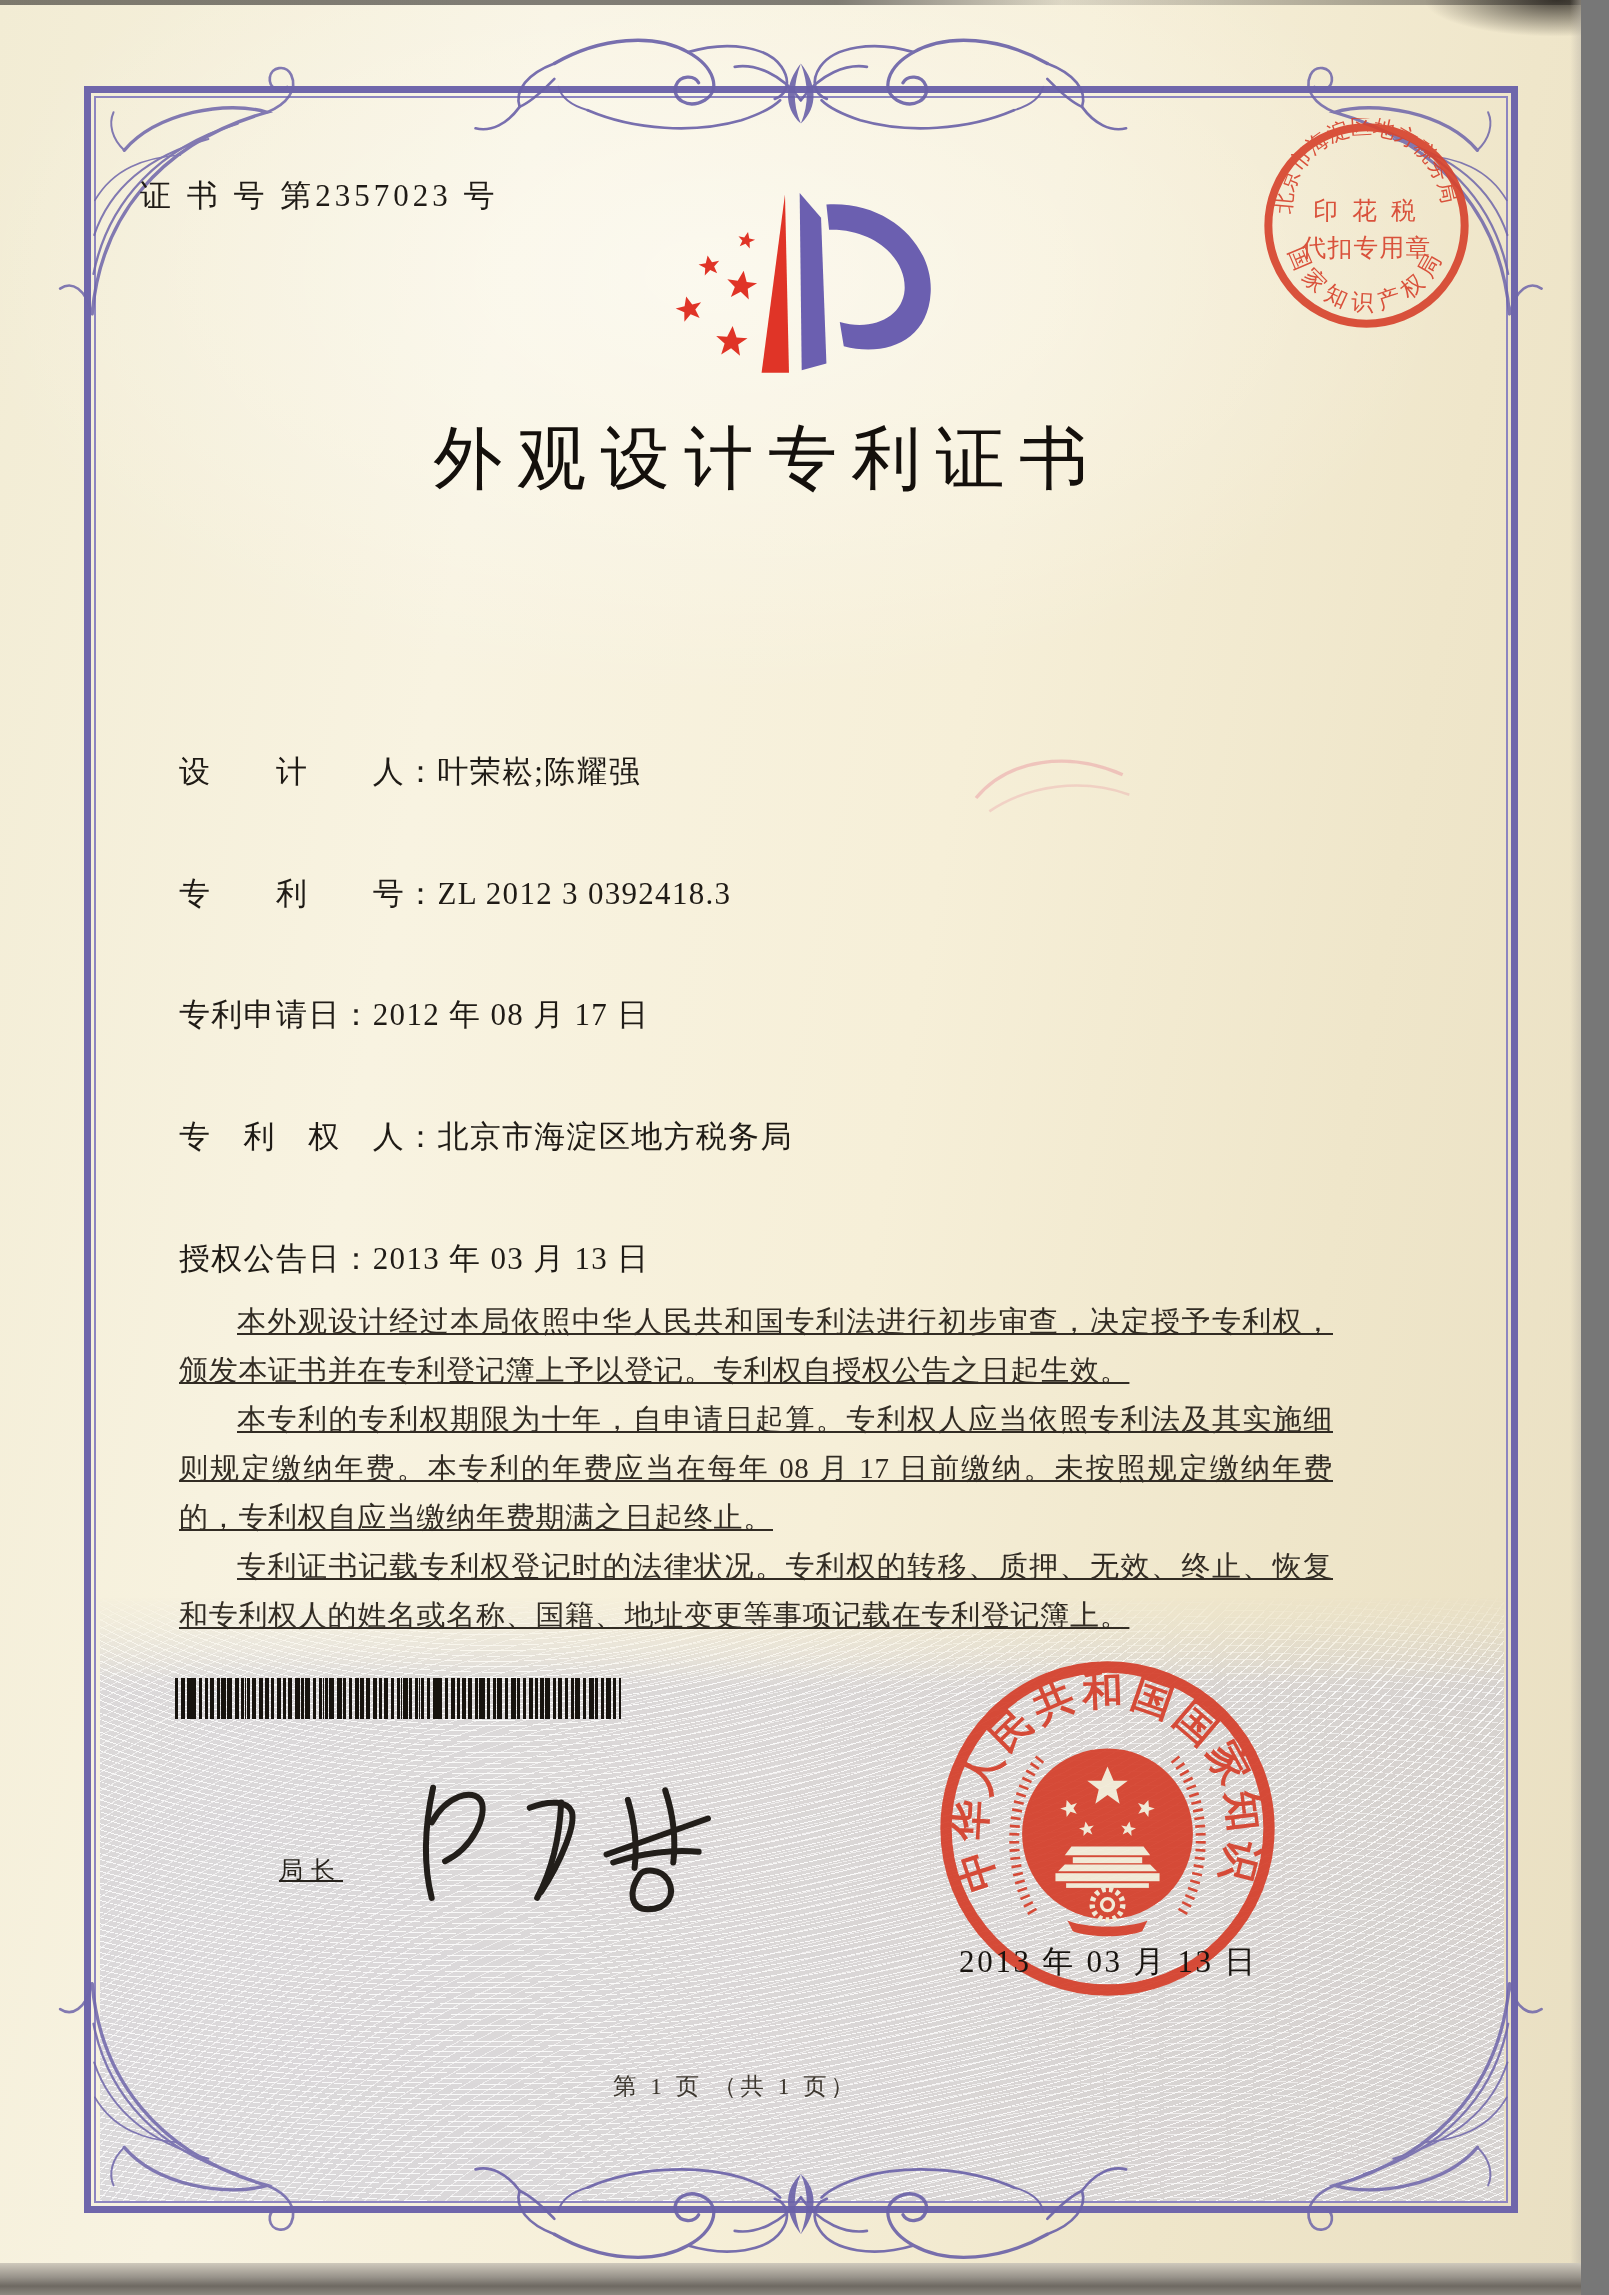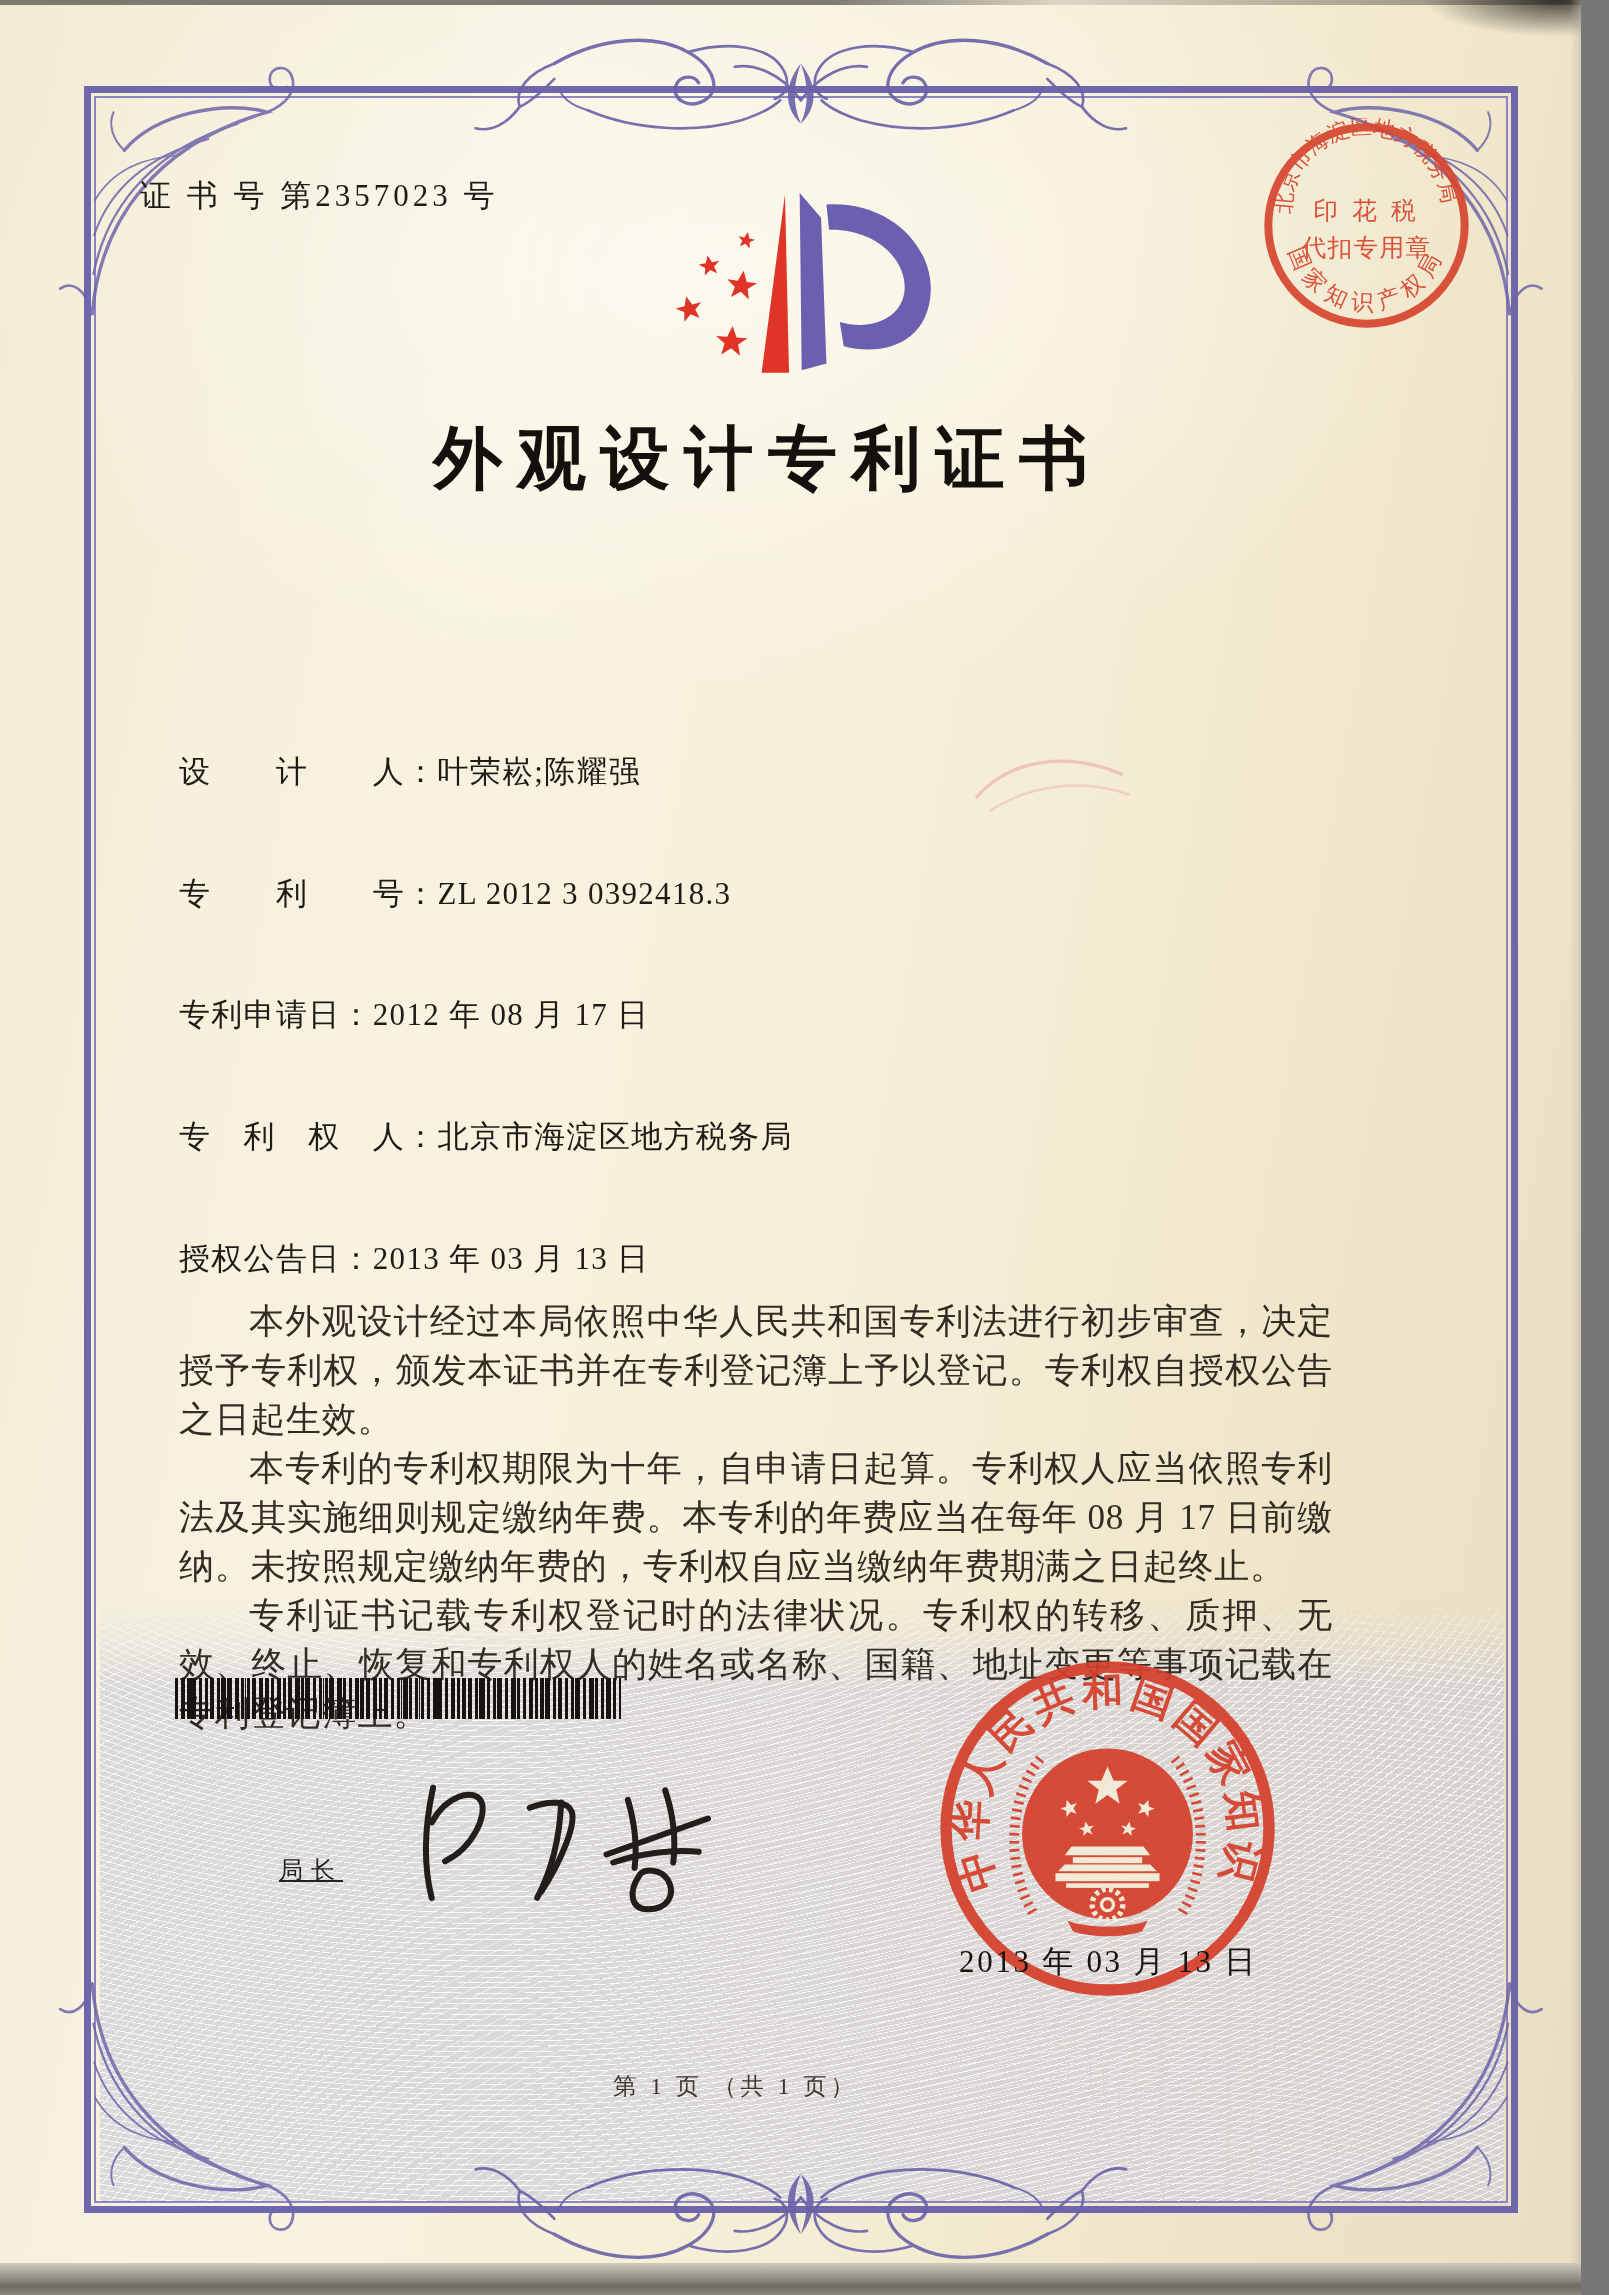--- a/index.html
+++ b/index.html
@@ -15,26 +15,26 @@
       repeating-radial-gradient(935px 575px at 28% -42%, rgba(255,255,255,.85) 0 1.3px, rgba(255,255,255,0) 1.3px 8.7px),
       repeating-radial-gradient(1002px 655px at 78% 165%, rgba(255,255,255,.55) 0 1.3px, rgba(255,255,255,0) 1.3px 10.7px),
       linear-gradient(180deg, rgba(197,197,210,.28), rgba(200,199,213,.6) 16%, rgba(204,203,216,.66));
     -webkit-mask-image:linear-gradient(180deg,transparent 0,#000 87px);
     mask-image:linear-gradient(180deg,transparent 0,#000 87px);}
   
   .frame{left:84px;top:86px;width:1434px;height:2127px;border:7.3px solid #6f66ab;z-index:2;box-sizing:border-box;}
   .frame-inner{position:absolute;inset:3.3px;border:2px solid #8d85c0;}
   .content{z-index:3;}
   .certno{left:140px;top:175px;font-size:31px;letter-spacing:4px;color:#1f1b16;}
-  .title{left:100px;top:413px;width:1336px;text-align:center;font-size:69px;font-weight:700;
+  .title{left:100px;top:413px;width:1336px;text-align:center;font-size:69px;font-weight:400;
     letter-spacing:14.7px;color:#14100c;}
   .row{position:absolute;left:179px;font-size:31px;color:#1f1b16;letter-spacing:1.3px;white-space:nowrap;z-index:3;}
   .paras{left:179px;top:1297px;width:1154px;z-index:3;}
-  .paras p{margin:0;font-size:35px;line-height:49px;text-align:justify;text-indent:2em;
-    color:#322c24;letter-spacing:0.7px;}
+  .paras p{margin:0;font-size:29px;line-height:49px;text-align:justify;text-indent:2em;
+    color:#322c24;letter-spacing:0.7px;text-decoration:underline;}
   .barcode{left:175px;top:1678px;width:446px;height:41px;z-index:3;
     background:
       repeating-linear-gradient(90deg,#17130e 0 2.7px,transparent 2.7px 6px),
       repeating-linear-gradient(90deg,#17130e 0 1.3px,transparent 1.3px 8.7px),
       repeating-linear-gradient(90deg,#17130e 0 2px,transparent 2px 15.4px);}
   .director{left:279px;top:1854px;font-size:24px;letter-spacing:8px;color:#26221c;z-index:3;text-decoration:underline;}
   .sig{left:393px;top:1761px;z-index:3;}
   .sealdate{left:959px;top:1941px;font-size:31px;letter-spacing:2.7px;color:#17130f;z-index:4;}
   .footer{left:575px;top:2070px;width:321px;text-align:center;font-size:23.4px;letter-spacing:4px;color:#3c362e;z-index:3;}
   svg text{font-family:"Liberation Serif","DejaVu Serif",serif;}

